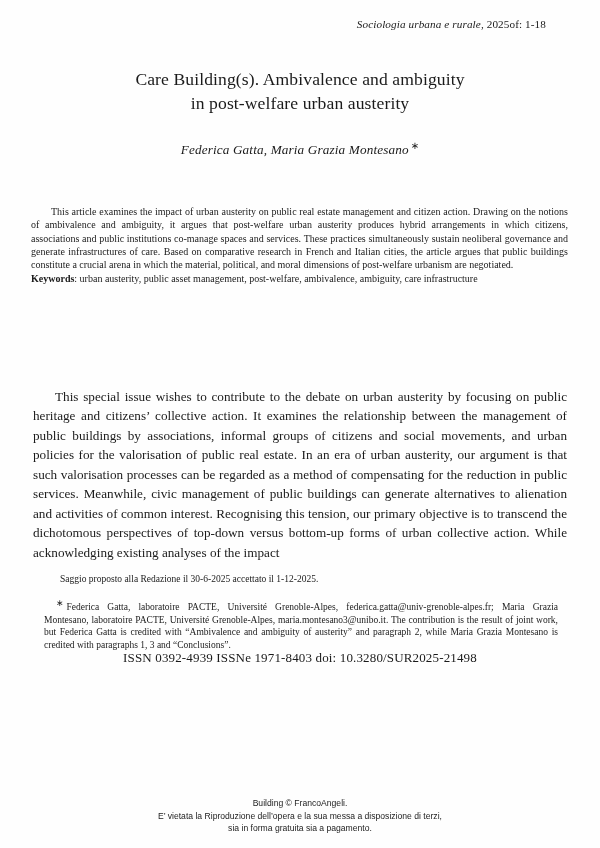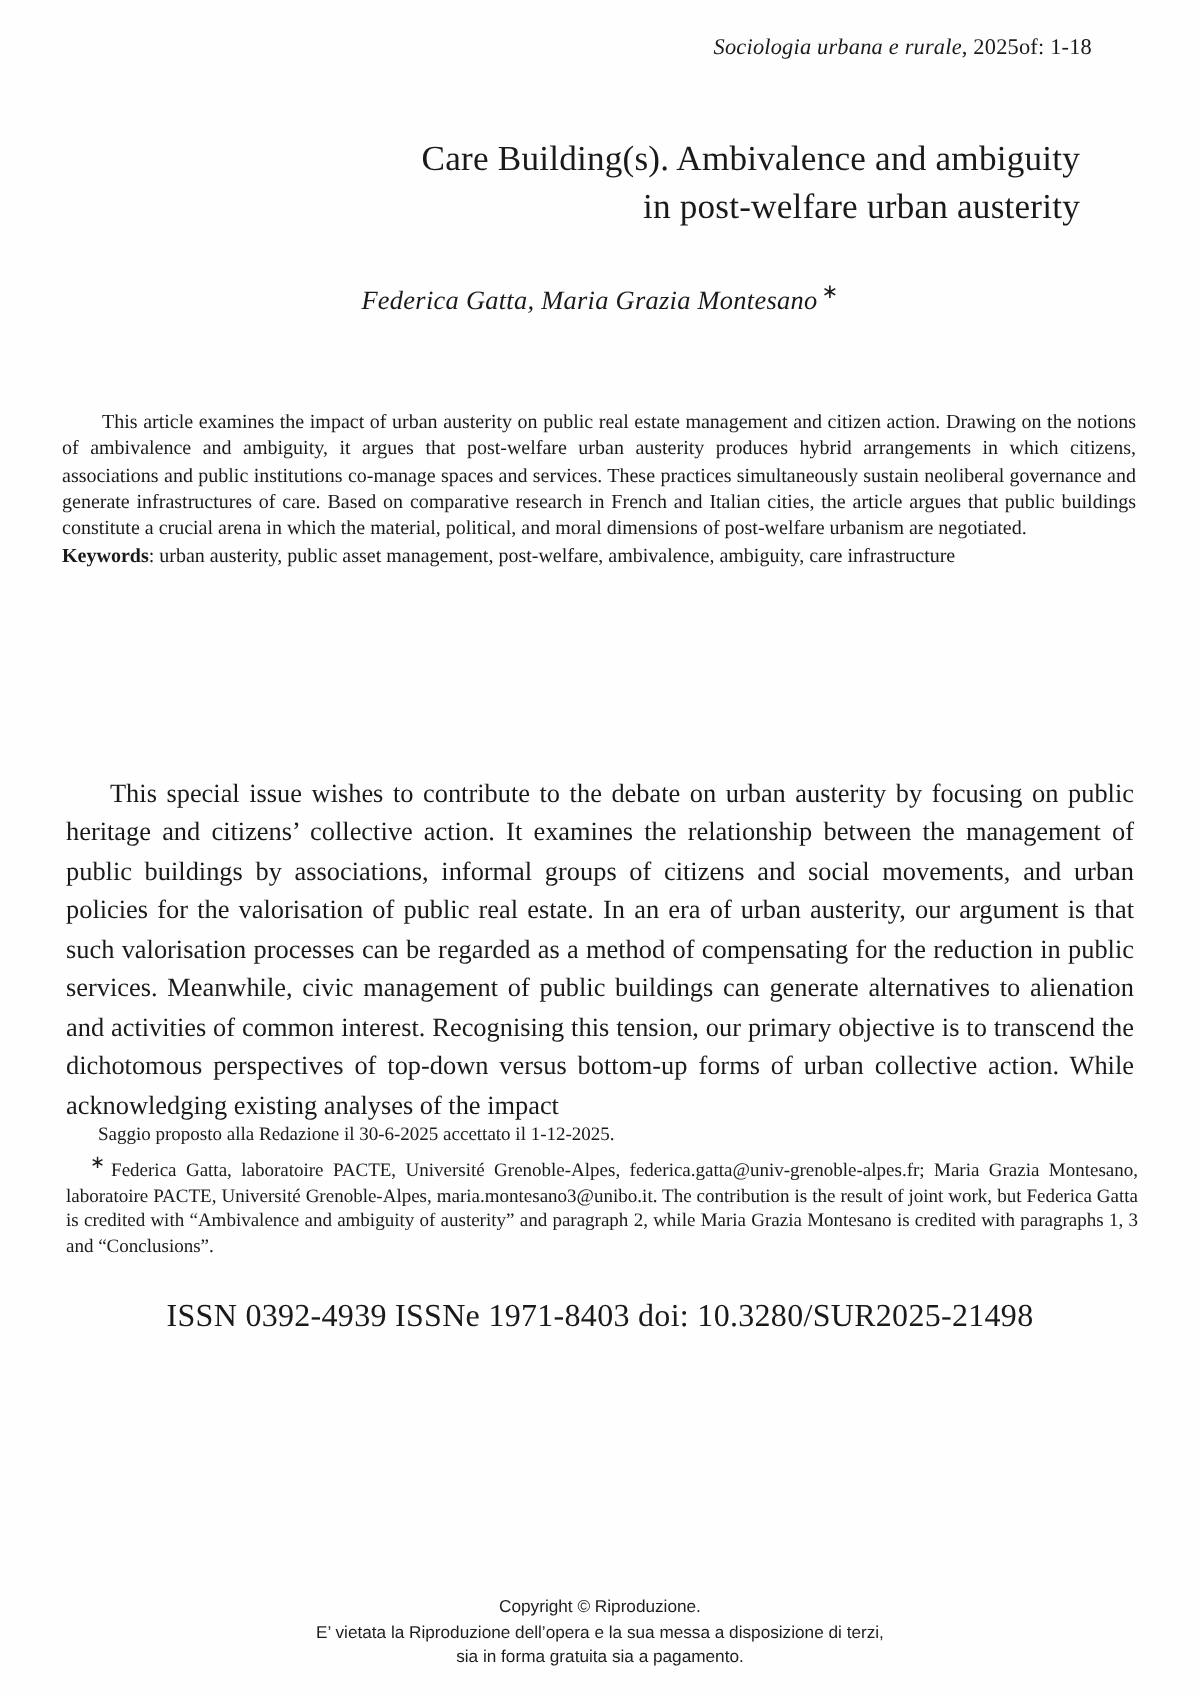--- a/index.html
+++ b/index.html
@@ -44,21 +44,20 @@
     left: 60px;
     right: 60px;
     text-align: center;
   }
   .paper-title {
     font-size: 17.6px;
     font-weight: normal;
     line-height: 1.36;
     margin: 0;
     letter-spacing: 0.1px;
-    text-align: right;
   }
   .authors {
     margin-top: 24px;
     font-size: 13.2px;
     font-style: italic;
     letter-spacing: 0.15px;
   }
   .authors .fn-marker {
     font-style: normal;
     font-size: 10px;
@@ -118,42 +117,42 @@
     position: absolute;
     top: 562px;
     left: 33px;
     width: 536px;
     font-size: 9.5px;
     line-height: 1.34;
     text-align: justify;
     text-justify: inter-word;
   }
   .footnotes p {
-    margin: 0;
+    margin: 11px;
   }
   .fn-line-1 {
     text-indent: 16px;
   }
   .fn-line-2 {
     text-indent: 12px;
   }
   .footnotes .fn-star {
     font-size: 9px;
     vertical-align: super;
     padding-right: 3px;
   }
 
   
   .issn-line {
     position: absolute;
     top: 650px;
     left: 33px;
     width: 534px;
     text-align: center;
-    font-size: 16px;
+    font-size: 13px;
     letter-spacing: 0.15px;
     white-space: nowrap;
   }
 
   
   .copyright {
     position: absolute;
     bottom: 14px;
     left: 0;
     width: 600px;
@@ -197,18 +196,18 @@
   </div>
 
   <div class="footnotes">
     <p class="fn-line-1">Saggio proposto alla Redazione il 30-6-2025 accettato il 1-12-2025.</p>
     <p class="fn-line-2"><span class="fn-star">∗</span><span>Federica Gatta, laboratoire PACTE, Université Grenoble-Alpes, federica.gatta@univ-grenoble-alpes.fr; Maria Grazia Montesano, laboratoire PACTE, Université Grenoble-Alpes, maria.montesano3@unibo.it. The contribution is the result of joint work, but Federica Gatta is credited with “Ambivalence and ambiguity of austerity” and paragraph 2, while Maria Grazia Montesano is credited with paragraphs 1, 3 and “Conclusions”.</span></p>
   </div>
 
   <div class="issn-line">ISSN 0392-4939 ISSNe 1971-8403 doi: 10.3280/SUR2025-21498</div>
 
   <div class="copyright">
-    <div>Copyright © Riproduzione.</div>
+    <div>Building © FrancoAngeli.</div>
     <div>E’ vietata la Riproduzione dell’opera e la sua messa a disposizione di terzi,</div>
     <div>sia in forma gratuita sia a pagamento.</div>
   </div>
 
 </div>
 
 </body></html>

